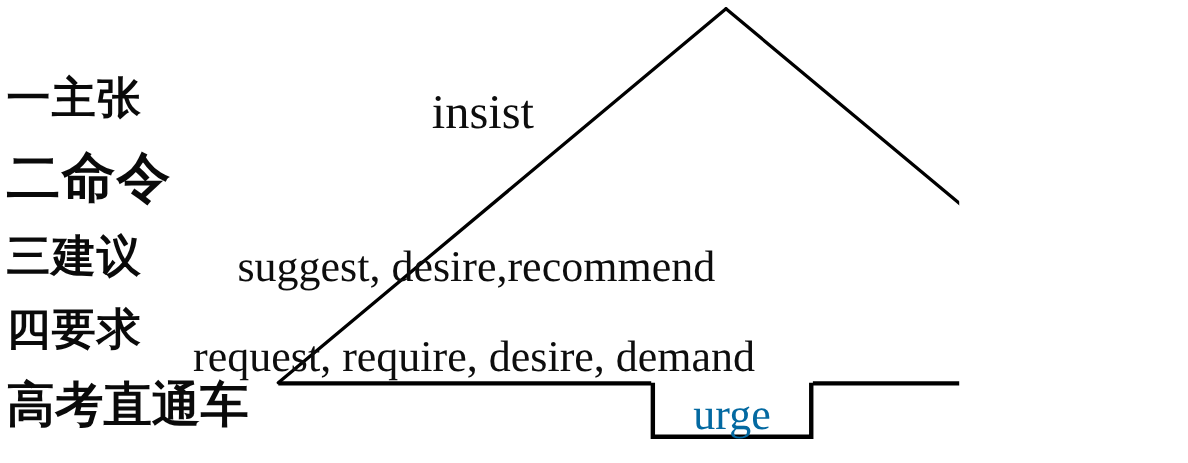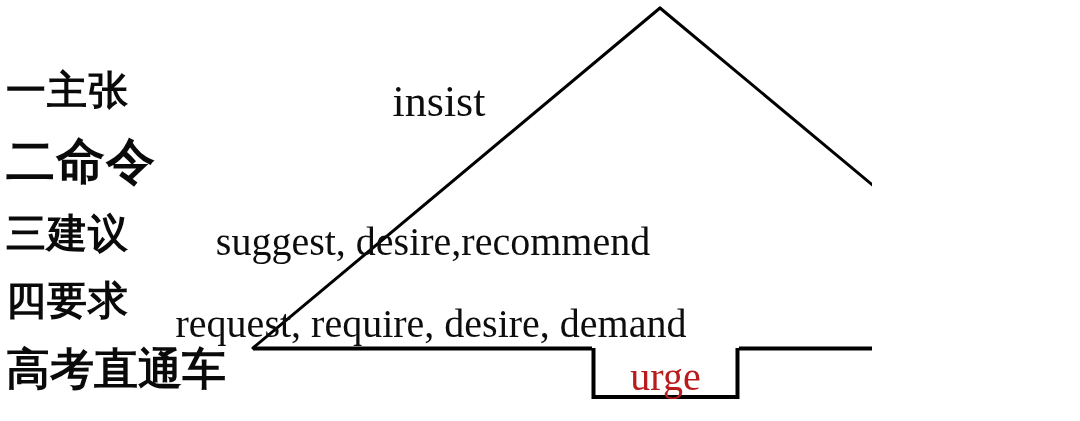--- a/index.html
+++ b/index.html
@@ -67,21 +67,21 @@
   .inner { display: inline-block; }
 
   
   .urge-label {
     position: absolute;
     left: 592px;
     top: 353px;
     width: 147px;
     text-align: center;
     font-size: 40px;
-    color: #b91c1c;
+    color: #0369a1;
     font-family: "Liberation Serif", "DejaVu Serif", serif;
     white-space: nowrap;
   }
 
   
   .watermark {
     position: absolute;
     right: 14px;
     top: 366px;
     font-family: "DejaVu Sans", "Liberation Sans", sans-serif;

